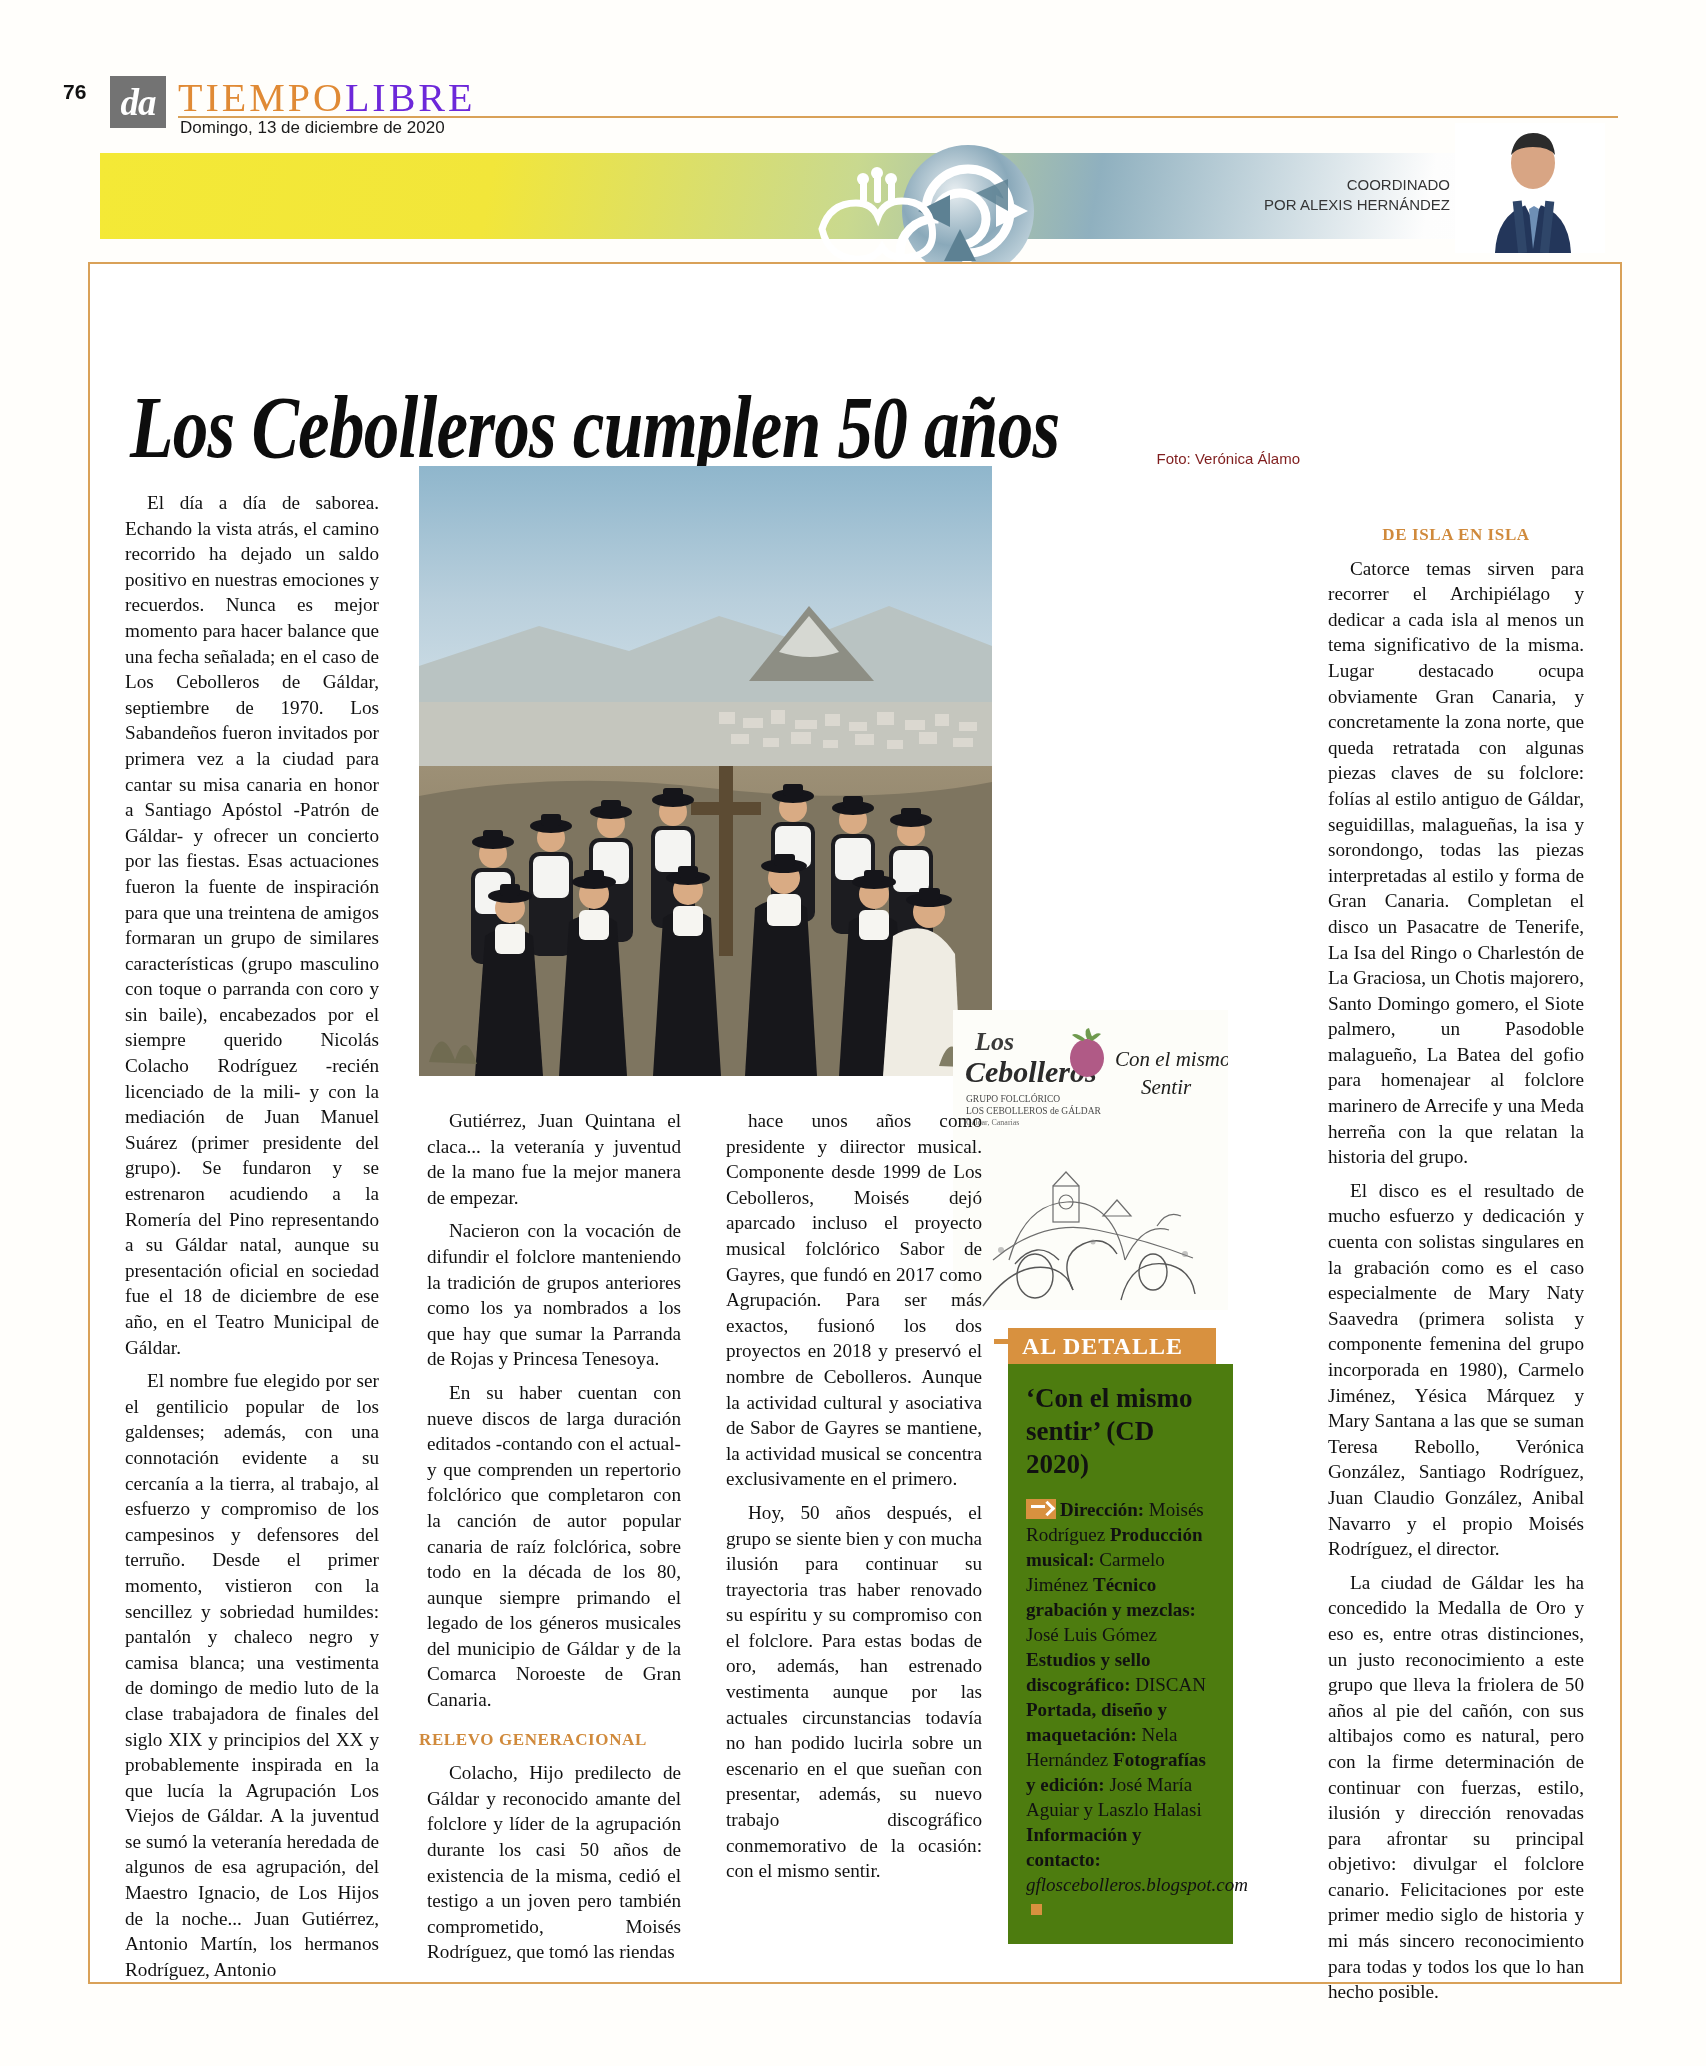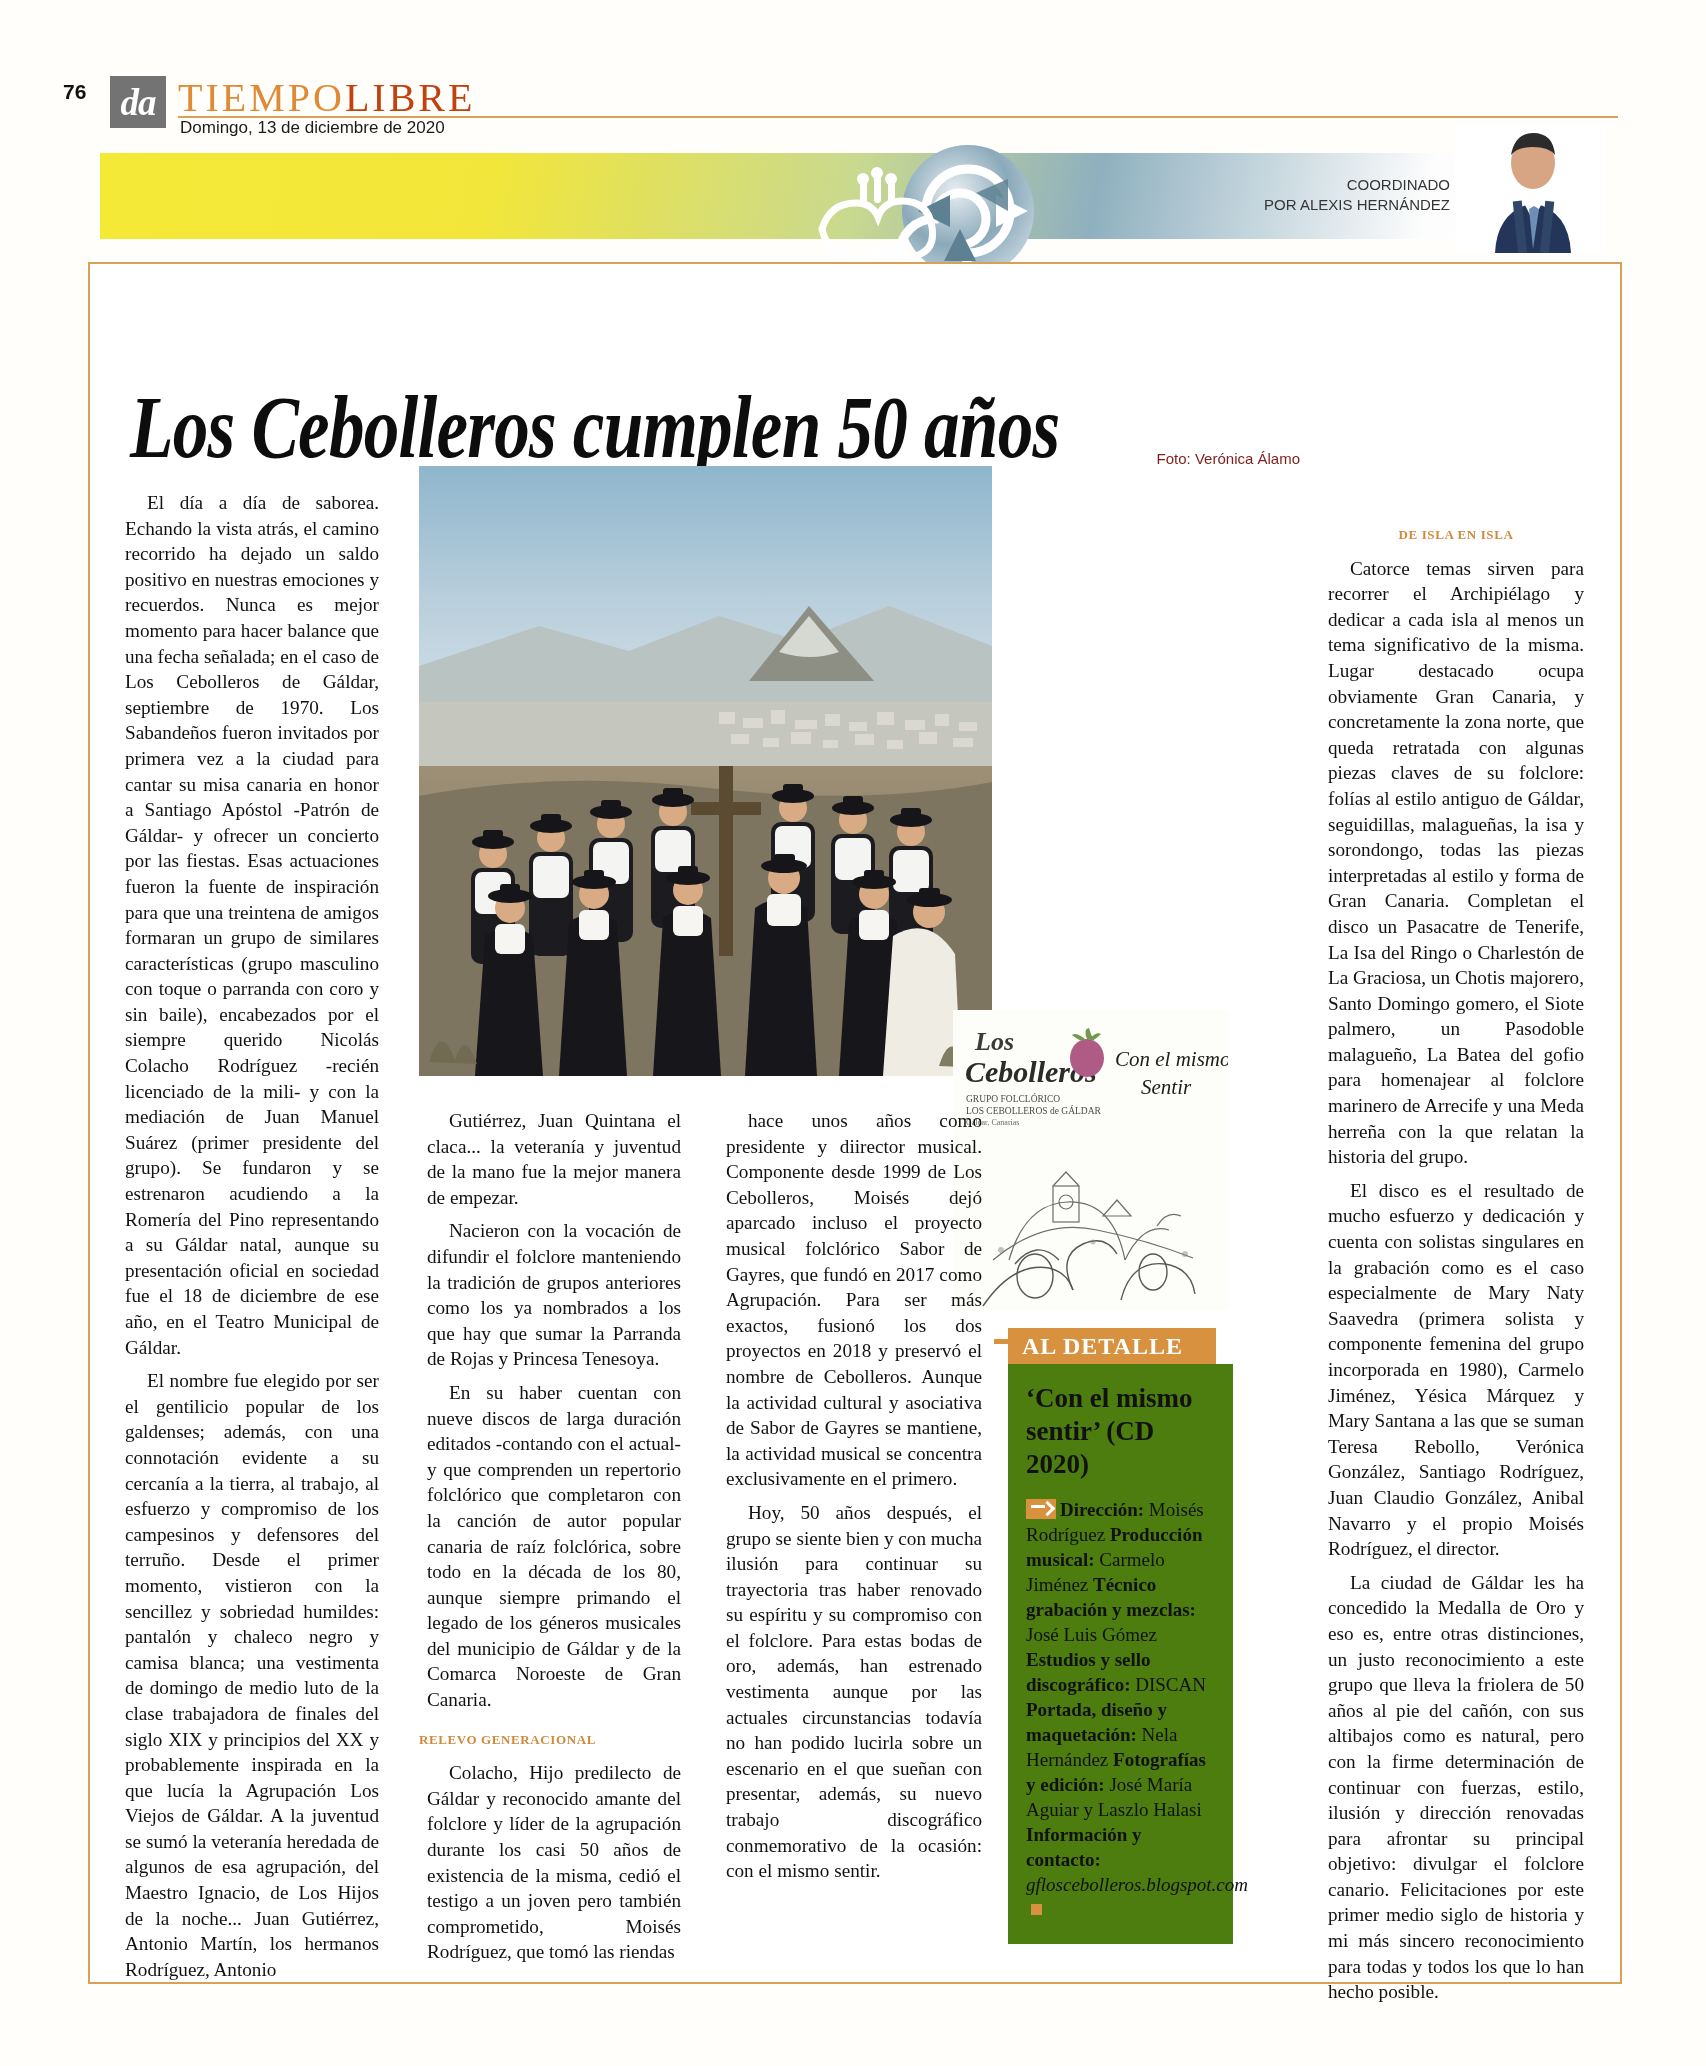--- a/index.html
+++ b/index.html
@@ -8,21 +8,21 @@
   .page{position:absolute;inset:0;background:#fffefb;}
 
   
   .masthead{position:absolute;left:88px;top:76px;width:1530px;height:56px;}
   .folio{position:absolute;left:-25px;top:4px;font-family:"Liberation Sans",sans-serif;font-weight:bold;font-size:21px;color:#111;}
   .da-logo{position:absolute;left:22px;top:0px;width:56px;height:52px;background:#737373;color:#fff;
            font-family:"Liberation Serif",serif;font-weight:bold;font-style:italic;font-size:37px;
            display:flex;align-items:center;justify-content:center;letter-spacing:-1px;}
   .mast-title{position:absolute;left:90px;top:-2px;font-family:"Liberation Serif",serif;font-size:40px;letter-spacing:3px;}
   .mast-title .t1{color:#e08a35;}
-  .mast-title .t2{color:#c2410c;}
+  .mast-title .t2{color:#6d28d9;}
   .mast-rule{position:absolute;left:90px;top:40px;width:1440px;height:2px;background:#d9a158;}
   .mast-date{position:absolute;left:92px;top:42px;font-family:"Liberation Sans",sans-serif;font-size:17px;color:#1b1b1b;}
 
   
   .banner{position:absolute;left:100px;top:153px;width:1505px;height:86px;
           background:linear-gradient(100deg,#f4e936 0%,#f2e63a 26%,#c9d98f 50%,#8fb0bf 66%,#fdfdfd 88%,#ffffff 100%);}
   .banner-title{position:absolute;left:30px;top:18px;font-size:51px;line-height:52px;white-space:nowrap;}
   .banner-title .b1{font-family:"Liberation Serif",serif;color:#15315c;letter-spacing:5px;}
   .banner-title .b2{font-family:"Liberation Sans",sans-serif;font-weight:bold;color:#3f8ecb;letter-spacing:0px;}
   .banner-logo{position:absolute;left:700px;top:-20px;width:260px;height:150px;}
@@ -45,21 +45,21 @@
   .col{position:absolute;font-family:"Liberation Serif",serif;font-size:19.2px;line-height:25.6px;
        text-align:justify;color:#111;hyphens:auto;}
   .col p{margin:8px;text-indent:22px;}
   .col p.first{text-indent:22px;}
 
   #col1{left:117px;  top:482px;  width:270px;}
   #col2{left:419px;  top:1100px; width:270px;}
   #col3{left:718px;  top:1100px; width:272px;}
   #col4{left:1320px; top:508px;  width:272px;}
 
-  .subhead{font-family:"Liberation Serif",serif;font-weight:bold;font-size:13px;
+  .subhead{font-family:"Liberation Serif",serif;font-weight:bold;font-size:17px;
            letter-spacing:0.6px;color:#d08a3c;margin:14px 0 5px 0;text-align:left;text-indent:0;}
   .subhead.center{text-align:center;}
 
   
   .mainphoto{position:absolute;left:419px;top:466px;width:573px;height:610px;overflow:hidden;background:#b9c9cf;}
   .mainphoto svg{display:block;}
 
   
   .cdcover{position:absolute;left:953px;top:1010px;width:275px;height:300px;background:#f9a8d4;overflow:hidden;}
 

